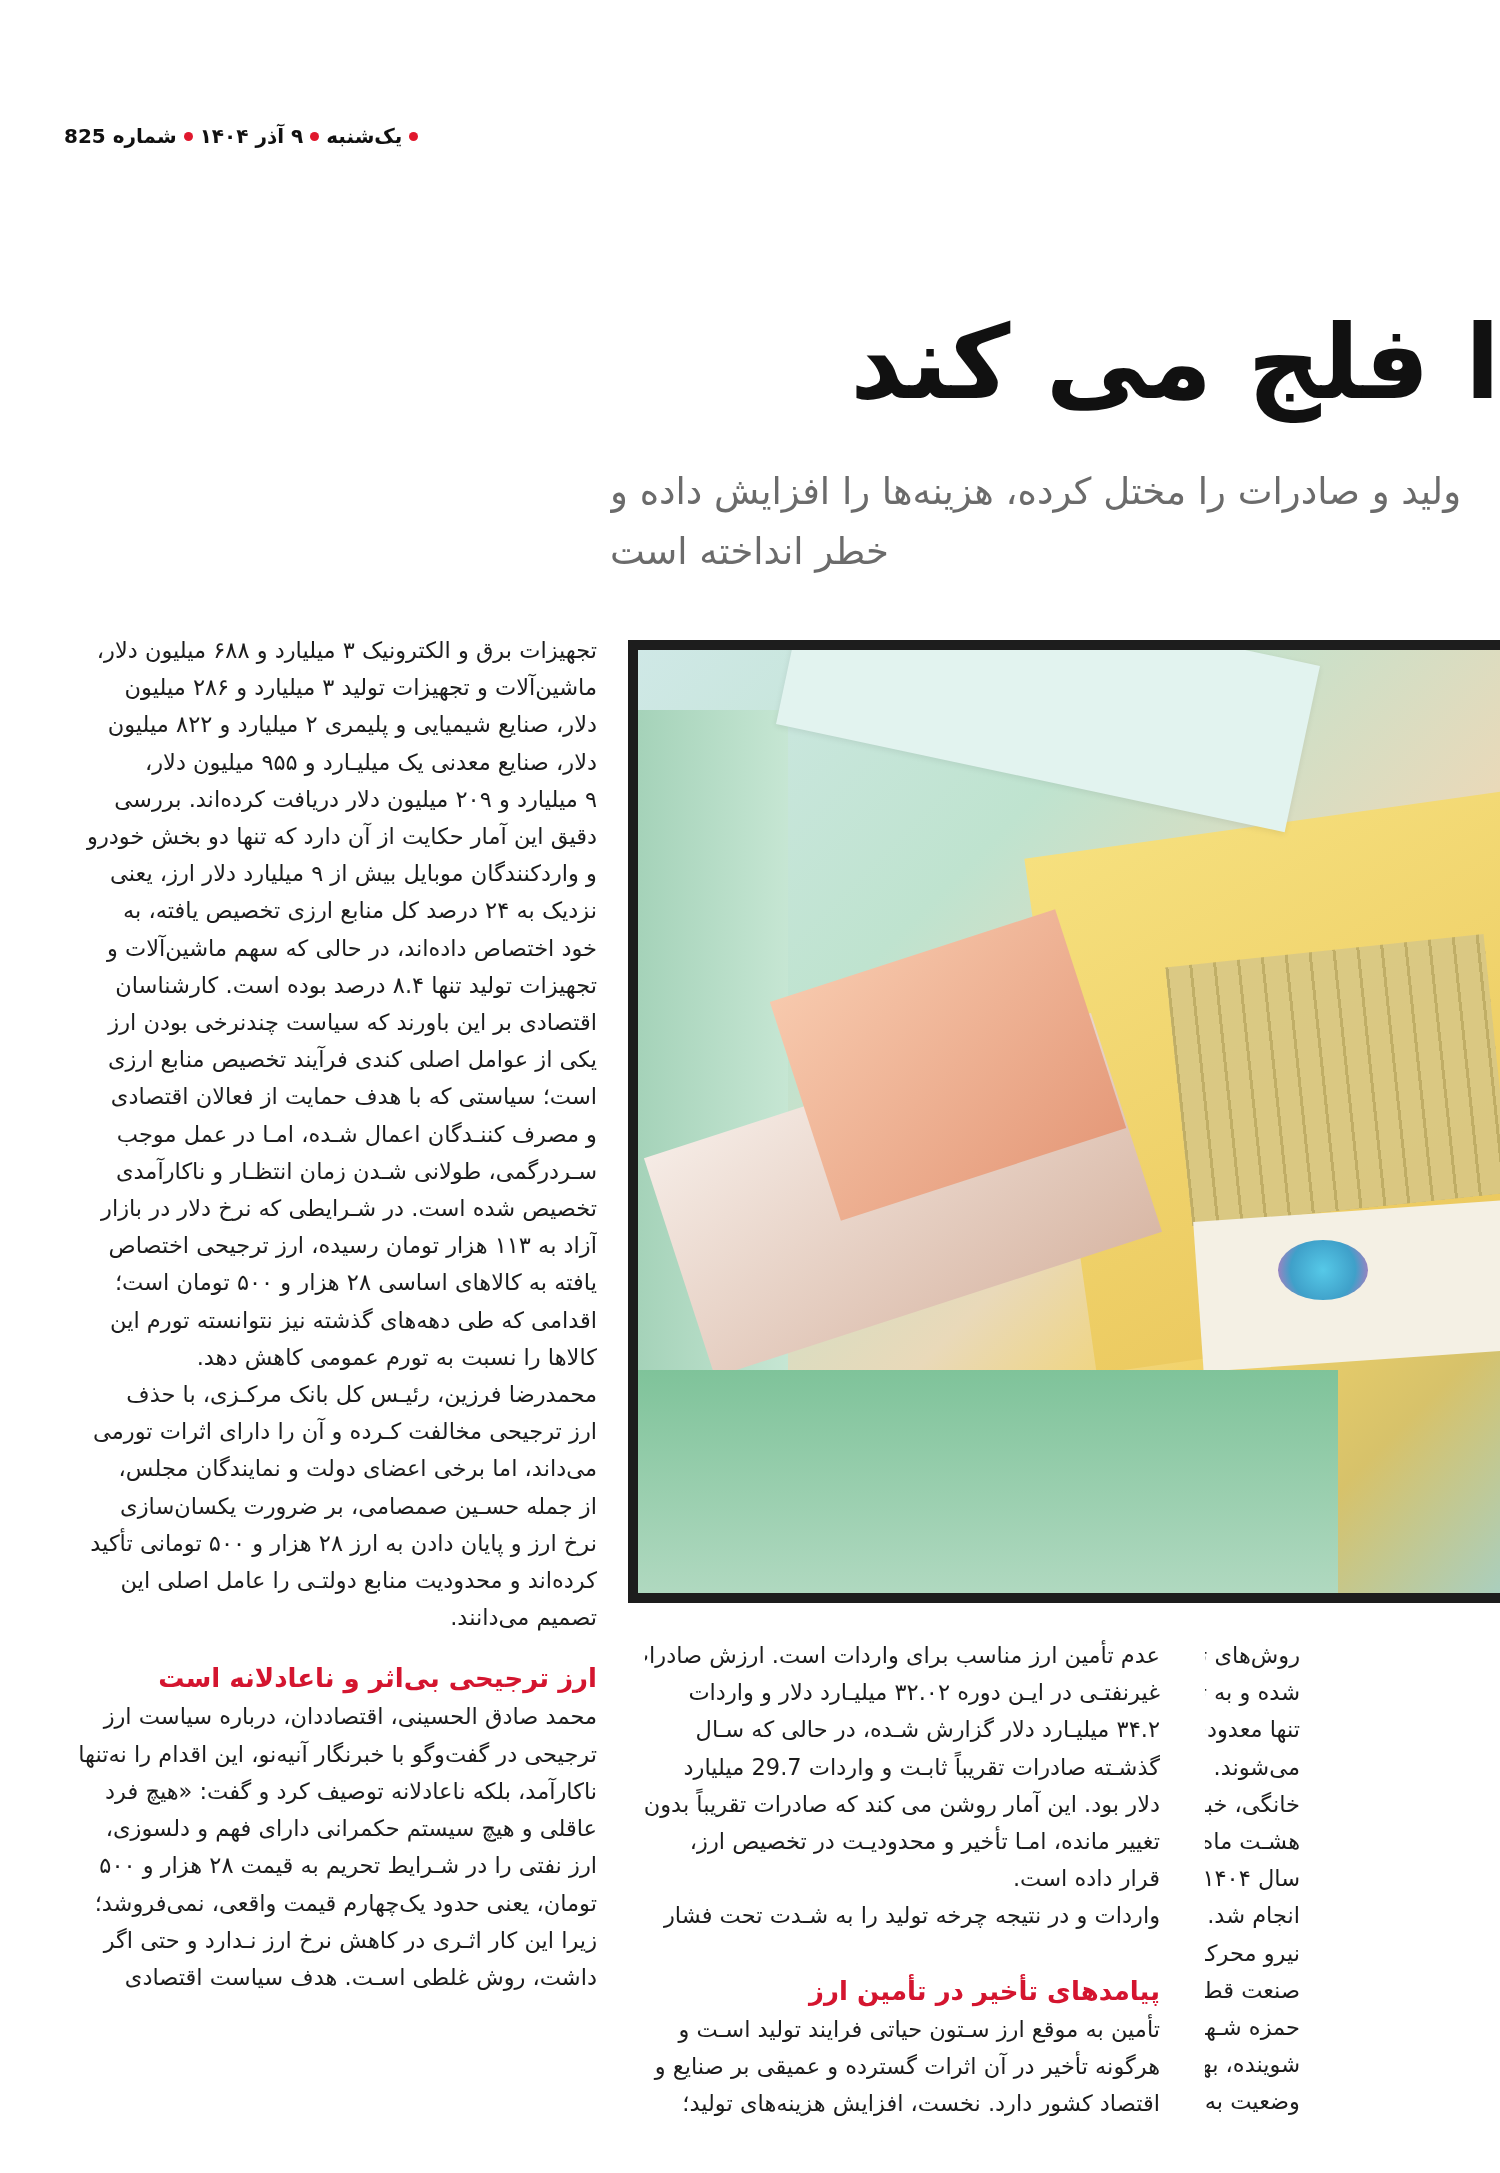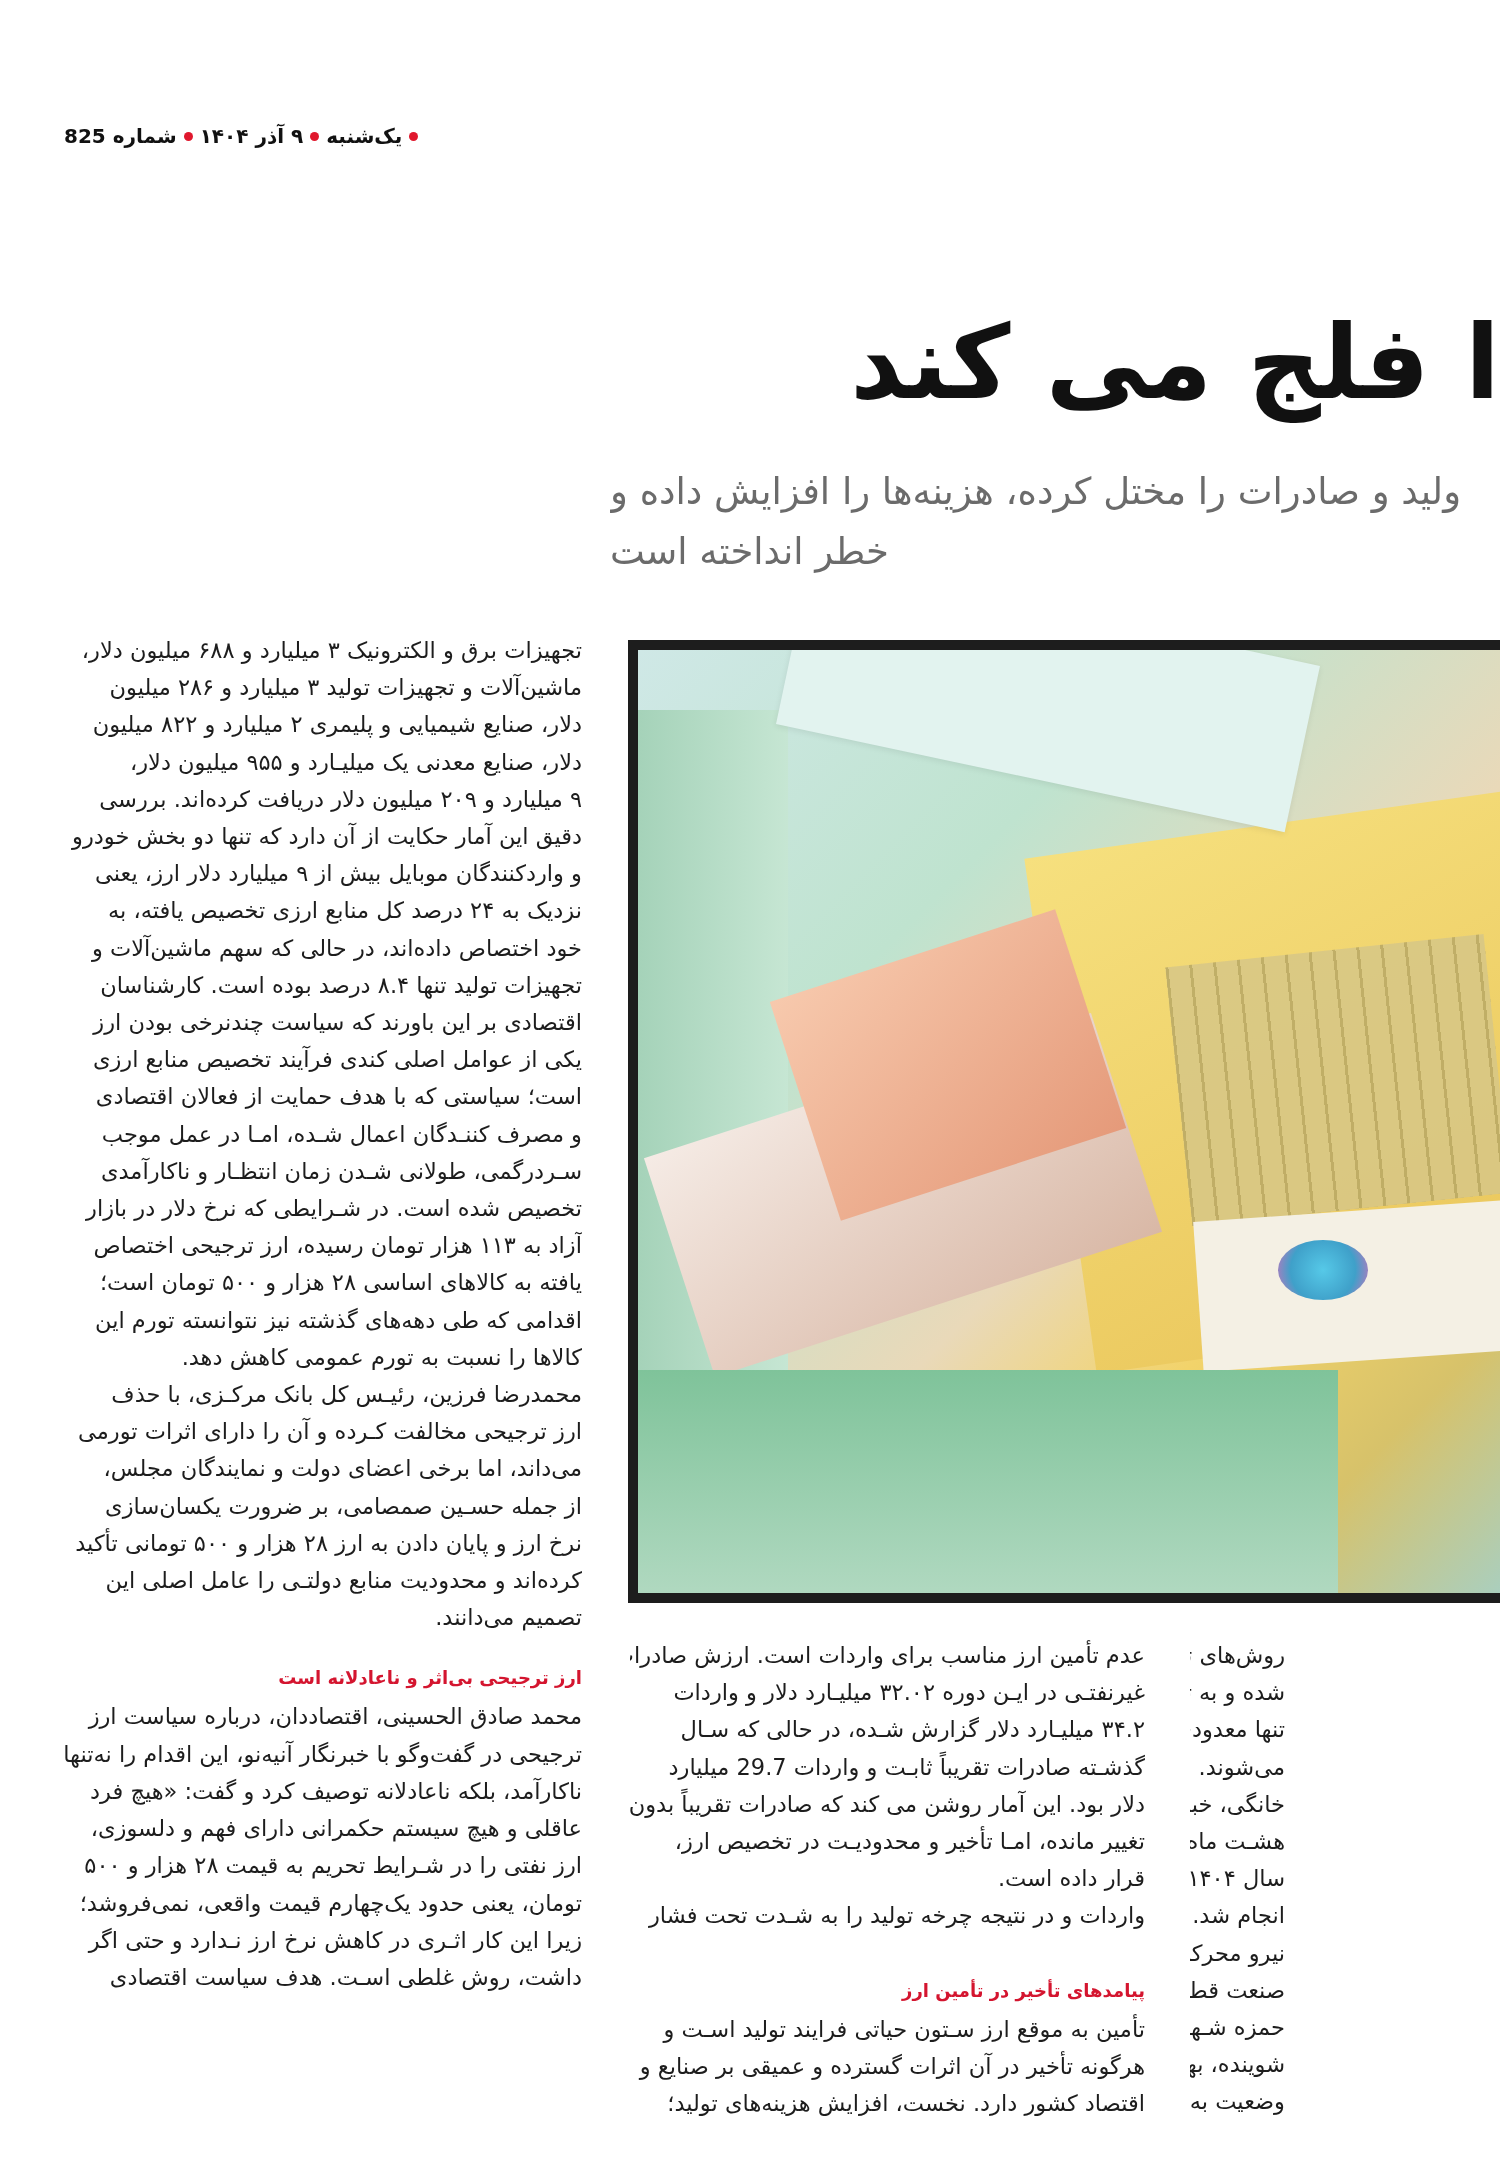--- a/index.html
+++ b/index.html
@@ -60,31 +60,32 @@
       margin-left: 8px;
     }
     .lead .line { display: block; text-align: left; direction: rtl; }
     .col {
       position: absolute;
       direction: rtl;
       font-size: 22.5px;
       line-height: 37.2px;
       color: #1d1d1d;
       text-align: justify;
+      margin-left: 15px;
     }
     .col .line { display: block; white-space: nowrap; overflow: hidden; }
     .col-left { left: 62px; top: 632px; width: 520px; }
     .col-mid { left: 630px; top: 1637px; width: 515px; }
     .col-right { left: 1190px; top: 1637px; width: 310px; overflow: hidden; }
     .col-right .line { text-align: right; width: 525px; position: relative; left: -215px; direction: rtl; }
     .subhead {
       display: block;
       color: #d4152f;
       font-weight: bold;
-      font-size: 18px;
+      font-size: 26px;
       line-height: 40px;
       margin-top: 22px;
       white-space: nowrap;
     }
     .photo-frame {
       position: absolute;
       left: 628px;
       top: 640px;
       width: 880px;
       height: 963px;

